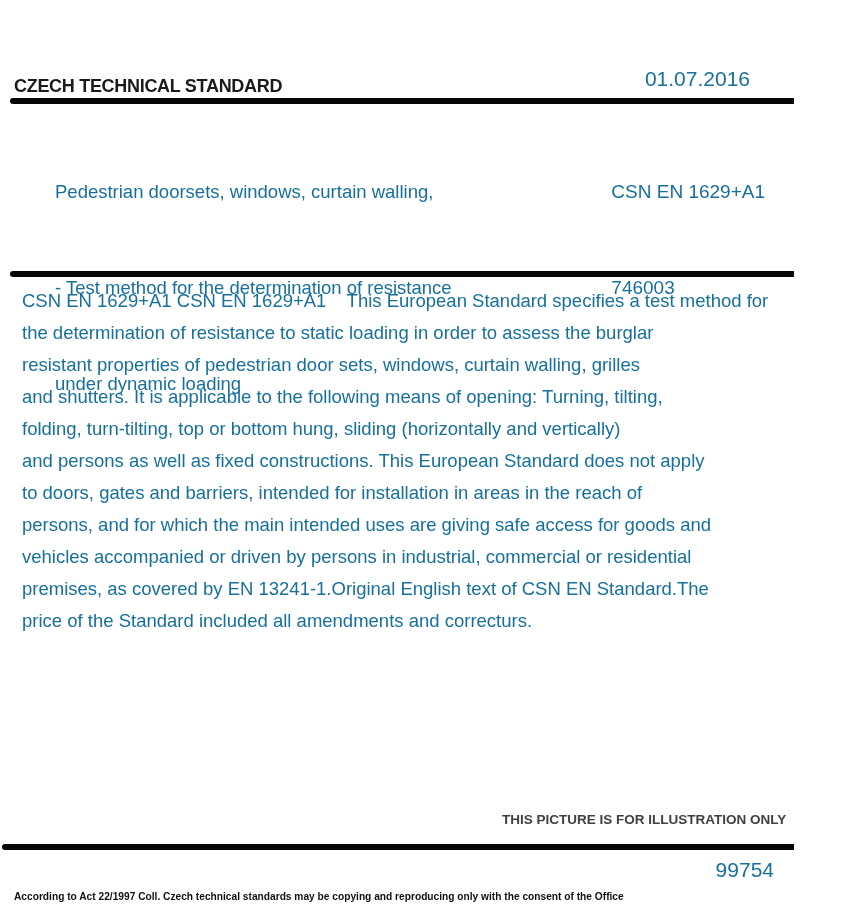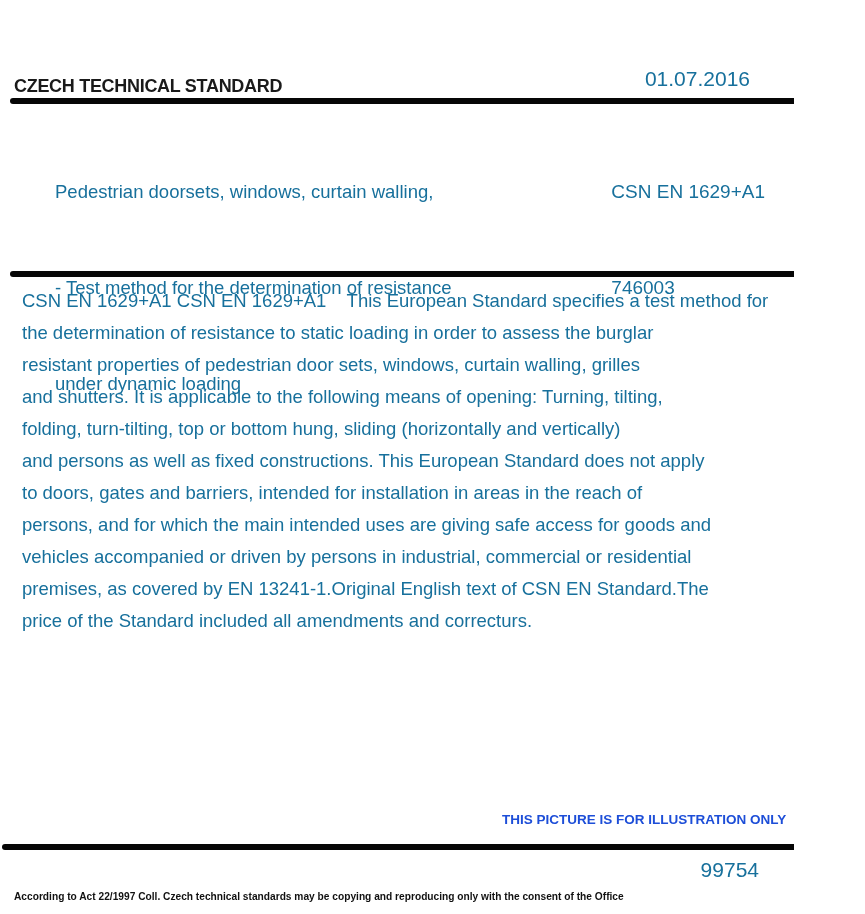--- a/index.html
+++ b/index.html
@@ -77,39 +77,39 @@
     color: var(--accent, #17709c);
   }
   .abstract .line { white-space: pre; }
   
   .illustration-note {
     position: absolute;
     left: 502px;
     top: 812px;
     font-size: 13.5px;
     font-weight: bold;
-    color: #1d4ed8;
+    color: #404040;
     white-space: pre;
   }
   
   .footer-notice {
     position: absolute;
     left: 14px;
     top: 863px;
     font-size: 10.5px;
     font-weight: bold;
     line-height: 13.5px;
     color: #111111;
     transform: scaleX(0.97);
     transform-origin: left top;
     white-space: pre;
   }
   .doc-number {
     position: absolute;
-    right: 35px;
+    right: 20px;
     top: 858px;
     font-size: 21px;
     color: var(--accent, #17709c);
     white-space: pre;
   }
 </style>
 </head>
 <body>
 
 <div class="page">

